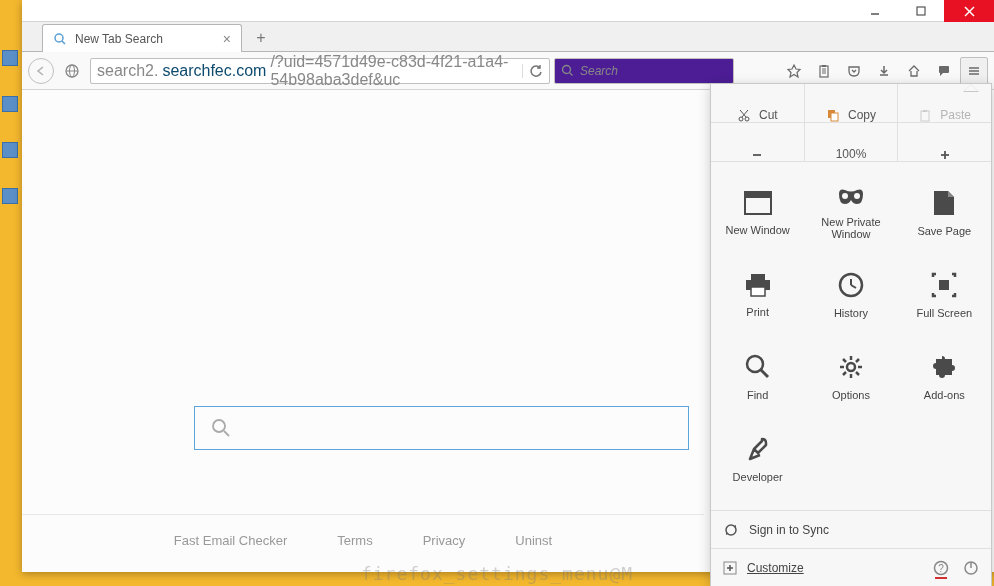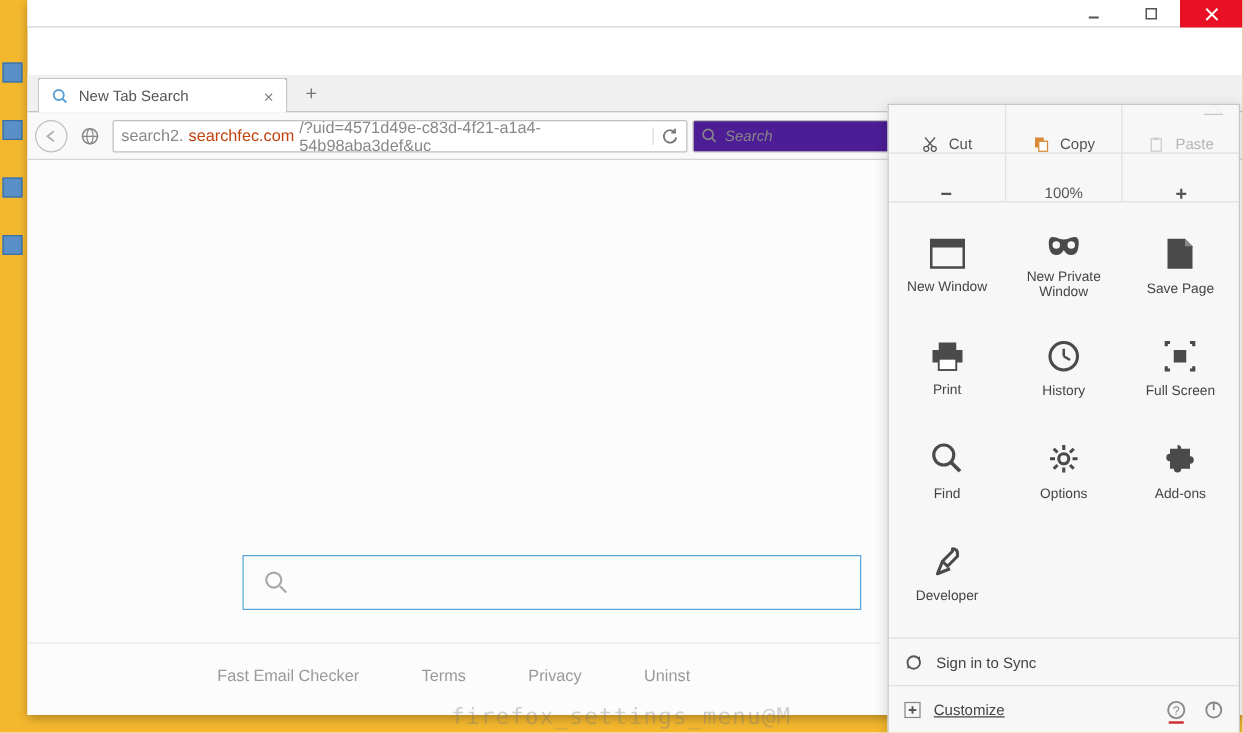--- a/index.html
+++ b/index.html
@@ -4,29 +4,29 @@
 <style>
 * { margin: 0; padding: 0; box-sizing: border-box; font-family: "Segoe UI", Arial, sans-serif; }
 body { background: #f4b82e; width: 994px; height: 586px; overflow: hidden; position: relative; }
 .desktop-icons { position: absolute; left: 2px; top: 50px; width: 18px; }
 .desktop-icons div { width: 16px; height: 16px; margin-bottom: 30px; background: #5a8fc7; border: 1px solid #3a6fa7; }
 .window { position: absolute; left: 22px; top: 0; width: 972px; height: 572px; background: #fff; box-shadow: 0 2px 8px rgba(0,0,0,0.3); display: flex; flex-direction: column; }
 .titlebar { height: 22px; background: #fff; display: flex; justify-content: flex-end; border-bottom: 1px solid #d4d4d4; }
 .titlebar-btn { width: 46px; height: 22px; display: flex; align-items: center; justify-content: center; color: #555; font-size: 12px; }
 .titlebar-btn.close { background: #e81123; color: #fff; width: 50px; }
 .titlebar-btn.close svg { stroke: #fff; }
-.tabbar { height: 30px; background: #f0f0f0; display: flex; align-items: flex-end; padding-left: 8px; border-bottom: 1px solid #b5b5b5; margin-top: 38px; }
+.tabbar { height: 30px; background: #f0f0f0; display: flex; align-items: flex-end; padding-left: 20px; border-bottom: 1px solid #b5b5b5; }
 .tab { height: 28px; background: #fff; border: 1px solid #b5b5b5; border-bottom: none; border-radius: 3px 3px 0 0; padding: 0 10px; display: flex; align-items: center; gap: 8px; min-width: 200px; font-size: 12px; color: #555; position: relative; top: 1px; }
 .tab-close { color: #888; font-size: 14px; cursor: pointer; margin-left: auto; }
 .newtab-btn { width: 26px; height: 26px; display: flex; align-items: center; justify-content: center; color: #777; font-size: 16px; margin-left: 6px; }
 .navbar { height: 38px; background: #f9f9f9; border-bottom: 1px solid #d4d4d4; display: flex; align-items: center; padding: 0 6px; gap: 4px; }
 .nav-icon { width: 28px; height: 28px; display: flex; align-items: center; justify-content: center; color: #7a7a7a; border-radius: 2px; }
 .nav-icon.circle { border: 1px solid #c0c0c0; border-radius: 50%; width: 26px; height: 26px; color: #b0b0b0; }
-.urlbar { flex: 1; height: 26px; border: 1px solid #c0c0c0; background: #fff; display: flex; align-items: center; padding: 0 6px; font-size: 13px; color: #888; gap: 4px; max-width: 460px; border-radius: 2px; }
-.urlbar .host { color: #c2410c; }
+.urlbar { flex: 1; height: 26px; border: 1px solid #c0c0c0; background: #fff; display: flex; align-items: center; padding: 0 6px; font-size: 16px; color: #888; gap: 4px; max-width: 460px; border-radius: 2px; }
+.urlbar .host { color: #0c4a6e; }
 .urlbar .reload { margin-left: auto; color: #888; border-left: 1px solid #ddd; padding-left: 6px; }
 .searchbar { width: 180px; height: 26px; border: 1px solid #c0c0c0; background: #4c1d95; display: flex; align-items: center; padding: 0 6px; font-size: 12px; color: #888; font-style: italic; gap: 6px; border-radius: 2px; }
 .toolbar-icons { display: flex; gap: 2px; margin-left: auto; }
 .toolbar-icons .nav-icon { color: #6a6a6a; }
 .hamburger { background: #f0f0f0; border: 1px solid #c0c0c0; }
 .content { flex: 1; background: #fcfcfc; position: relative; }
 .page-search { position: absolute; left: 172px; top: 316px; width: 495px; height: 44px; border: 1px solid #5aa5dd; display: flex; align-items: center; padding: 0 16px; }
 .page-footer { position: absolute; bottom: 24px; left: 0; right: 290px; display: flex; justify-content: center; gap: 50px; font-size: 13px; color: #999; border-top: 1px solid #e8e8e8; padding-top: 18px; }
 .watermark { position: absolute; bottom: 2px; left: 50%; transform: translateX(-50%); font-size: 18px; color: rgba(120,120,120,0.35); letter-spacing: 1px; font-family: monospace; }
 .menu-panel { position: absolute; right: 2px; top: 83px; width: 282px; background: #f7f7f7; border: 1px solid #c8c8c8; box-shadow: 0 3px 12px rgba(0,0,0,0.2); }

